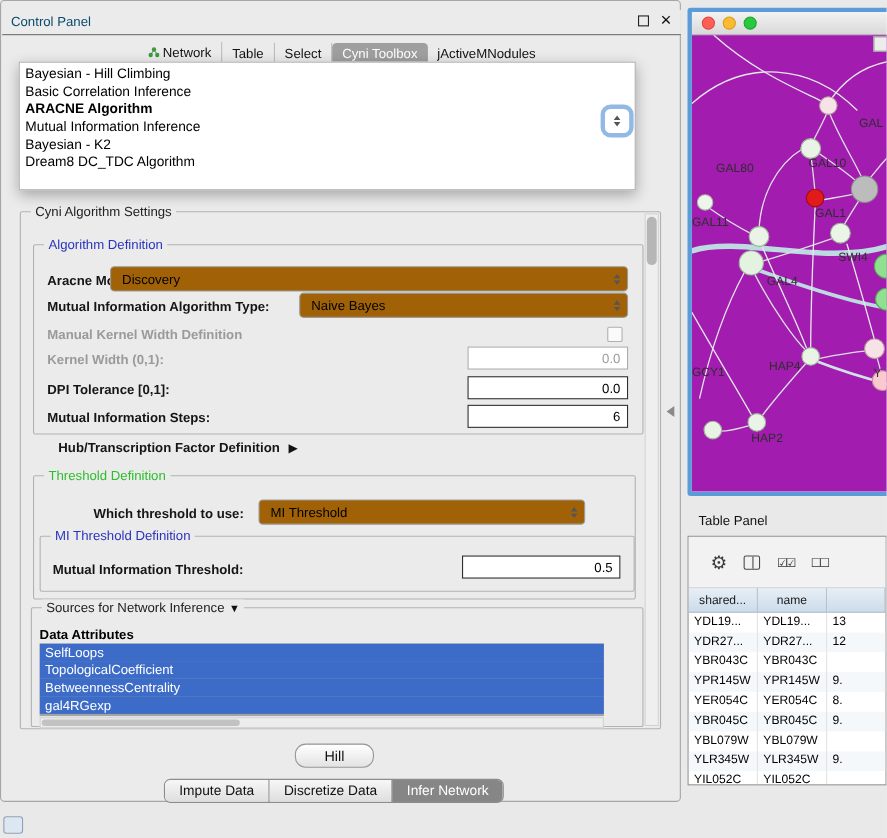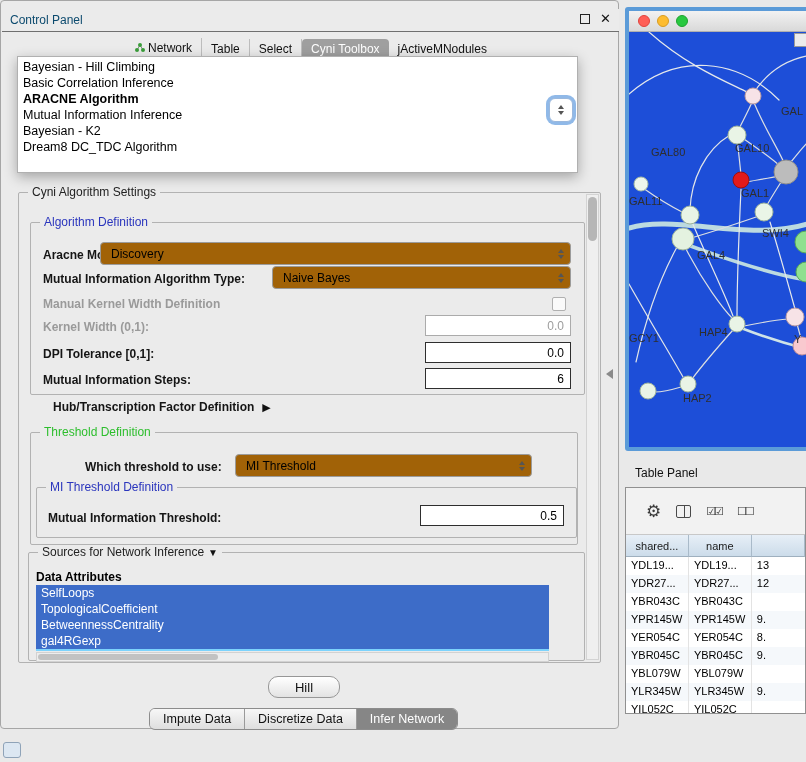--- a/index.html
+++ b/index.html
@@ -63,21 +63,21 @@
 
   .checkbox { position:absolute; width:14px; height:14px; background:#fafafa;
     border:1.5px solid #b0b0b0; border-radius:2px; z-index:2; }
 
   .hub-row { position:absolute; left:40px; top:399px; font-size:12px; font-weight:bold; color:#151515; z-index:2;margin-left:12px; }
   .tri-right { color:#111; font-size:11px; margin-left:8px; }
   .tri-dn-txt { font-size:10px; margin-left:4px; color:#111; }
 
   .attr-label { position:absolute; left:35px; top:569px; font-size:12px; font-weight:bold; z-index:2; }
   .attr-list { position:absolute; left:35px; top:584px; width:513px; height:66px;
-    background:#7dd3fc; overflow:hidden; z-index:2; }
+    background:#a3a3a3; overflow:hidden; z-index:2; }
   .attr-item { height:16px; line-height:16px; padding-left:5px; background:#3d6cc8;
     color:#fff; font-size:12px; white-space:nowrap; }
   .hscroll { position:absolute; left:35px; top:651px; width:513px; height:10px;
     background:#ededed; border:1px solid #d2d2d2; z-index:2; }
   .hscroll .thumb { position:absolute; left:1px; top:1px; width:180px; height:6px;
     background:#c2c2c2; border-radius:3px; }
 
   .vscroll { position:absolute; left:585px; top:193px; width:13px; height:466px;
     background:#efefef; border:1px solid #d3d3d3; z-index:2; }
   .vscroll .thumb { position:absolute; left:1px; top:2px; width:9px; height:44px;
@@ -101,21 +101,21 @@
 
   
   .net-window { position:absolute; left:625px; top:7px; width:186px; height:444px;
     border:4px solid #5b9bd8; border-radius:3px; background:#fff; overflow:hidden; }
   .net-titlebar { height:21px; background:linear-gradient(#f2f2f2,#d9d9d9);
     border-bottom:1px solid #b0b0b0; display:flex; align-items:center; padding-left:9px; gap:7px; }
   .light { width:12px; height:12px; border-radius:50%; display:inline-block; }
   .light.red { background:#ff5f57; border:1px solid #e0443e; }
   .light.yellow { background:#fdbc2f; border:1px solid #d89c22; }
   .light.green { background:#28c840; border:1px solid #1da32f; }
-  .net-canvas { position:relative; width:100%; height:calc(100% - 21px); background:#1d4ed8;text-align:center; }
+  .net-canvas { position:relative; width:100%; height:calc(100% - 21px); background:#a21caf;text-align:center; }
   .net-canvas svg { position:absolute; left:0; top:0; }
   .net-canvas svg text { font-family:"Liberation Sans","DejaVu Sans",sans-serif; font-size:11px; fill:#2e2e2e; }
   .overview-box { position:absolute; left:165px; top:1px; width:14px; height:14px;
     background:#ececec; border:1px solid #9a9a9a; }
 
   
   .tp-title { position:absolute; left:635px; top:466px; font-size:12px; color:#111; }
   .tp-window { position:absolute; left:625px; top:487px; width:181px; height:227px;
     background:#fff; border:1px solid #909090; overflow:hidden; }
   .tp-toolbar { height:47px; background:#f2f2f2; border-bottom:1px solid #c8c8c8;

